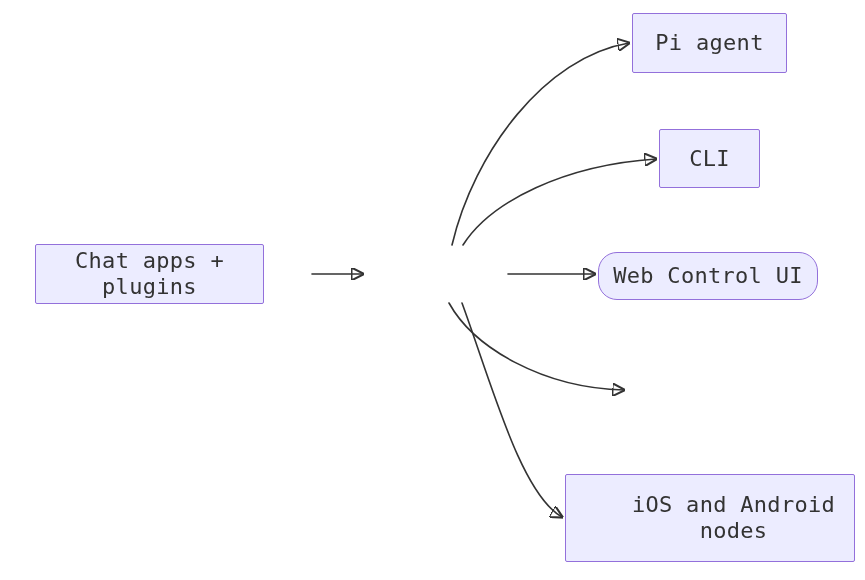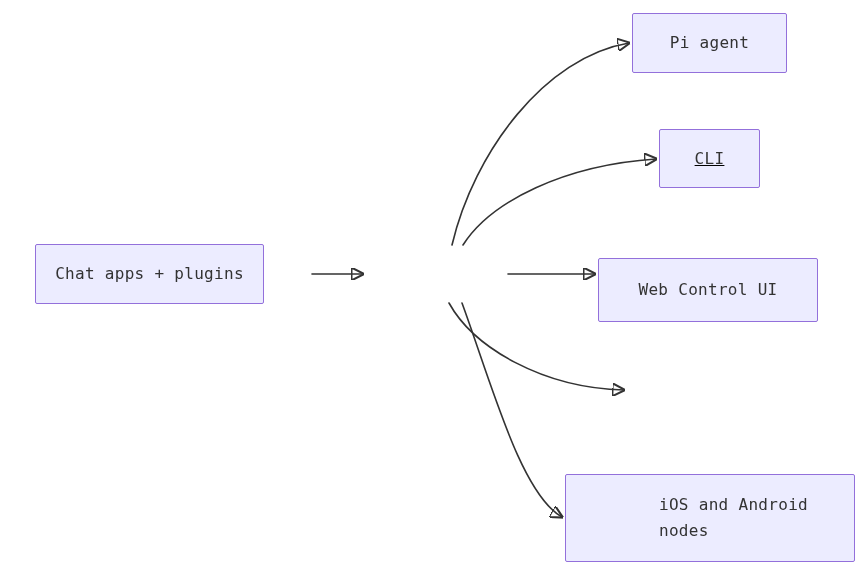--- a/index.html
+++ b/index.html
@@ -32,24 +32,24 @@
     position: absolute;
     box-sizing: border-box;
     background: var(--node-fill, #ECECFF);
     border: 1.5px solid var(--node-border, #9370DB);
     border-radius: 2px;
     display: flex;
     align-items: center;
     justify-content: center;
   }
   .node .label {
-    font-size: 16px;
+    font-size: 22px;
     line-height: 26px;
     color: var(--text-color, #333333);
-    text-align: left;
+    text-align: center;
     white-space: pre-line;
     letter-spacing: 0.3px;
   }
 </style>
 </head>
 <body>
 
 <div class="canvas">
 
   <svg class="edges" viewBox="0 0 865 580" xmlns="http://www.w3.org/2000/svg">
@@ -74,25 +74,25 @@
 
   <div class="node" style="left:35px; top:244px; width:229px; height:60px;">
     <span class="label">Chat apps + plugins</span>
   </div>
 
 
   <div class="node" style="left:632px; top:13px; width:155px; height:60px;">
     <span class="label">Pi agent</span>
   </div>
 
-  <div class="node" style="left:659px; top:129px; width:101px; height:59px;text-decoration:underline;">
+  <div class="node" style="left:659px; top:129px; width:101px; height:59px;">
     <span class="label">CLI</span>
   </div>
 
-  <div class="node" style="left:598px; top:258px; width:220px; height:64px;">
+  <div class="node" style="left:598px; top:252px; width:220px; height:48px;border-radius:19px;">
     <span class="label">Web Control UI</span>
   </div>
 
 
   <div class="node" style="left:565px; top:474px; width:290px; height:88px;padding-left:47px;">
     <span class="label">iOS and Android
 nodes</span>
   </div>
 
 </div>

